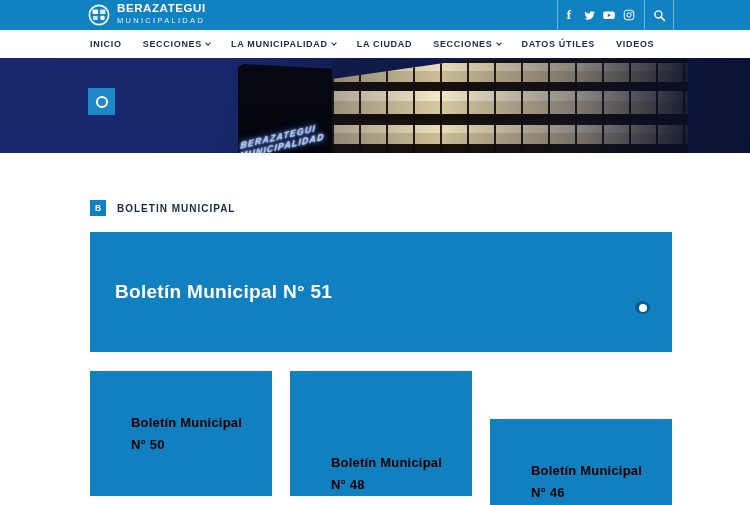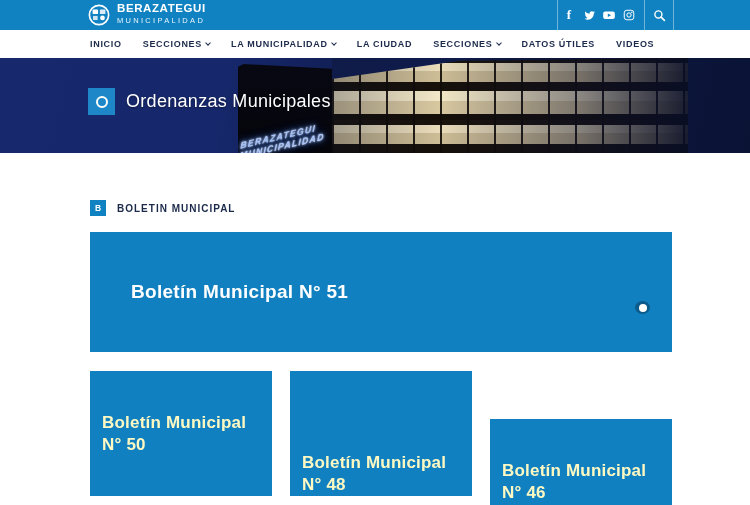--- a/index.html
+++ b/index.html
@@ -57,28 +57,28 @@
     color:#fff;font-size:8.5px;letter-spacing:.3px;text-shadow:0 1px 2px rgba(0,0,0,.6);}
   .bc-link{cursor:pointer;}
   
   .section-head{position:absolute;left:90px;top:200px;display:flex;align-items:center;gap:11px;}
   .b-badge{width:16px;height:16px;background:var(--brand-blue);display:flex;align-items:center;justify-content:center;
     color:#fff;font-size:8.5px;font-weight:bold;}
   .section-title{font-size:10px;font-weight:bold;color:var(--navy-text);letter-spacing:1px;}
   
   .featured-card{position:absolute;left:90px;top:232px;width:582px;height:120px;background:var(--card-blue);
     display:flex;align-items:center;cursor:pointer;}
-  .featured-title{color:#fff;font-size:19px;font-weight:800;letter-spacing:.3px;padding-left:41px;}
+  .featured-title{color:#fff;font-size:19px;font-weight:800;letter-spacing:.3px;padding-left:25px;}
   .carousel-dot{position:absolute;right:22px;top:69px;width:15px;height:13px;border-radius:50%;
     background:rgba(8,60,96,.55);display:flex;align-items:center;justify-content:center;cursor:pointer;}
   .carousel-dot span{width:8px;height:8px;border-radius:50%;background:#fff;display:block;}
   .card{position:absolute;top:371px;width:182px;height:125px;background:var(--card-blue);
     display:flex;align-items:center;cursor:pointer;}
   .card1{left:90px;} .card2{left:290px;align-items:flex-end;} .card3{left:490px;margin-top:48px;}
-  .card-title{color:#fef9c3;font-size:17px;font-weight:800;line-height:22px;padding-left:12px;width:165px;letter-spacing:.2px;}
+  .card-title{color:#000000;font-size:13px;font-weight:800;line-height:22px;padding-left:41px;width:165px;letter-spacing:.2px;}
 </style>
 </head>
 <body>
 
 <div class="topbar">
   <div class="logo">
     <svg class="emblem" viewBox="0 0 24 24">
       <circle cx="12" cy="12" r="10.5" fill="none" stroke="#fff" stroke-width="1.8"></circle>
       <rect x="5" y="6" width="6" height="5" rx="1" fill="#fff"></rect>
       <rect x="13" y="6" width="6" height="5" rx="0.5" fill="#fff" opacity=".85"></rect>
@@ -162,21 +162,20 @@
       <div>MUNICIPALIDAD</div>
     </div>
   </div>
   <div class="glass"></div>
   <div class="glass-shade"></div>
 
   <div class="hero-row">
     <div class="o-badge">
       <span class="o-ring"></span>
     </div>
-    <div class="hero-title">Ordenanzas Municipales</div>
   </div>
 
   <div class="breadcrumb">
 
     <span>/</span>
     <span class="bc-link">Inicio</span>
     <span>/</span>
     <span>Boletín Municipal</span>
   </div>
 </div>

